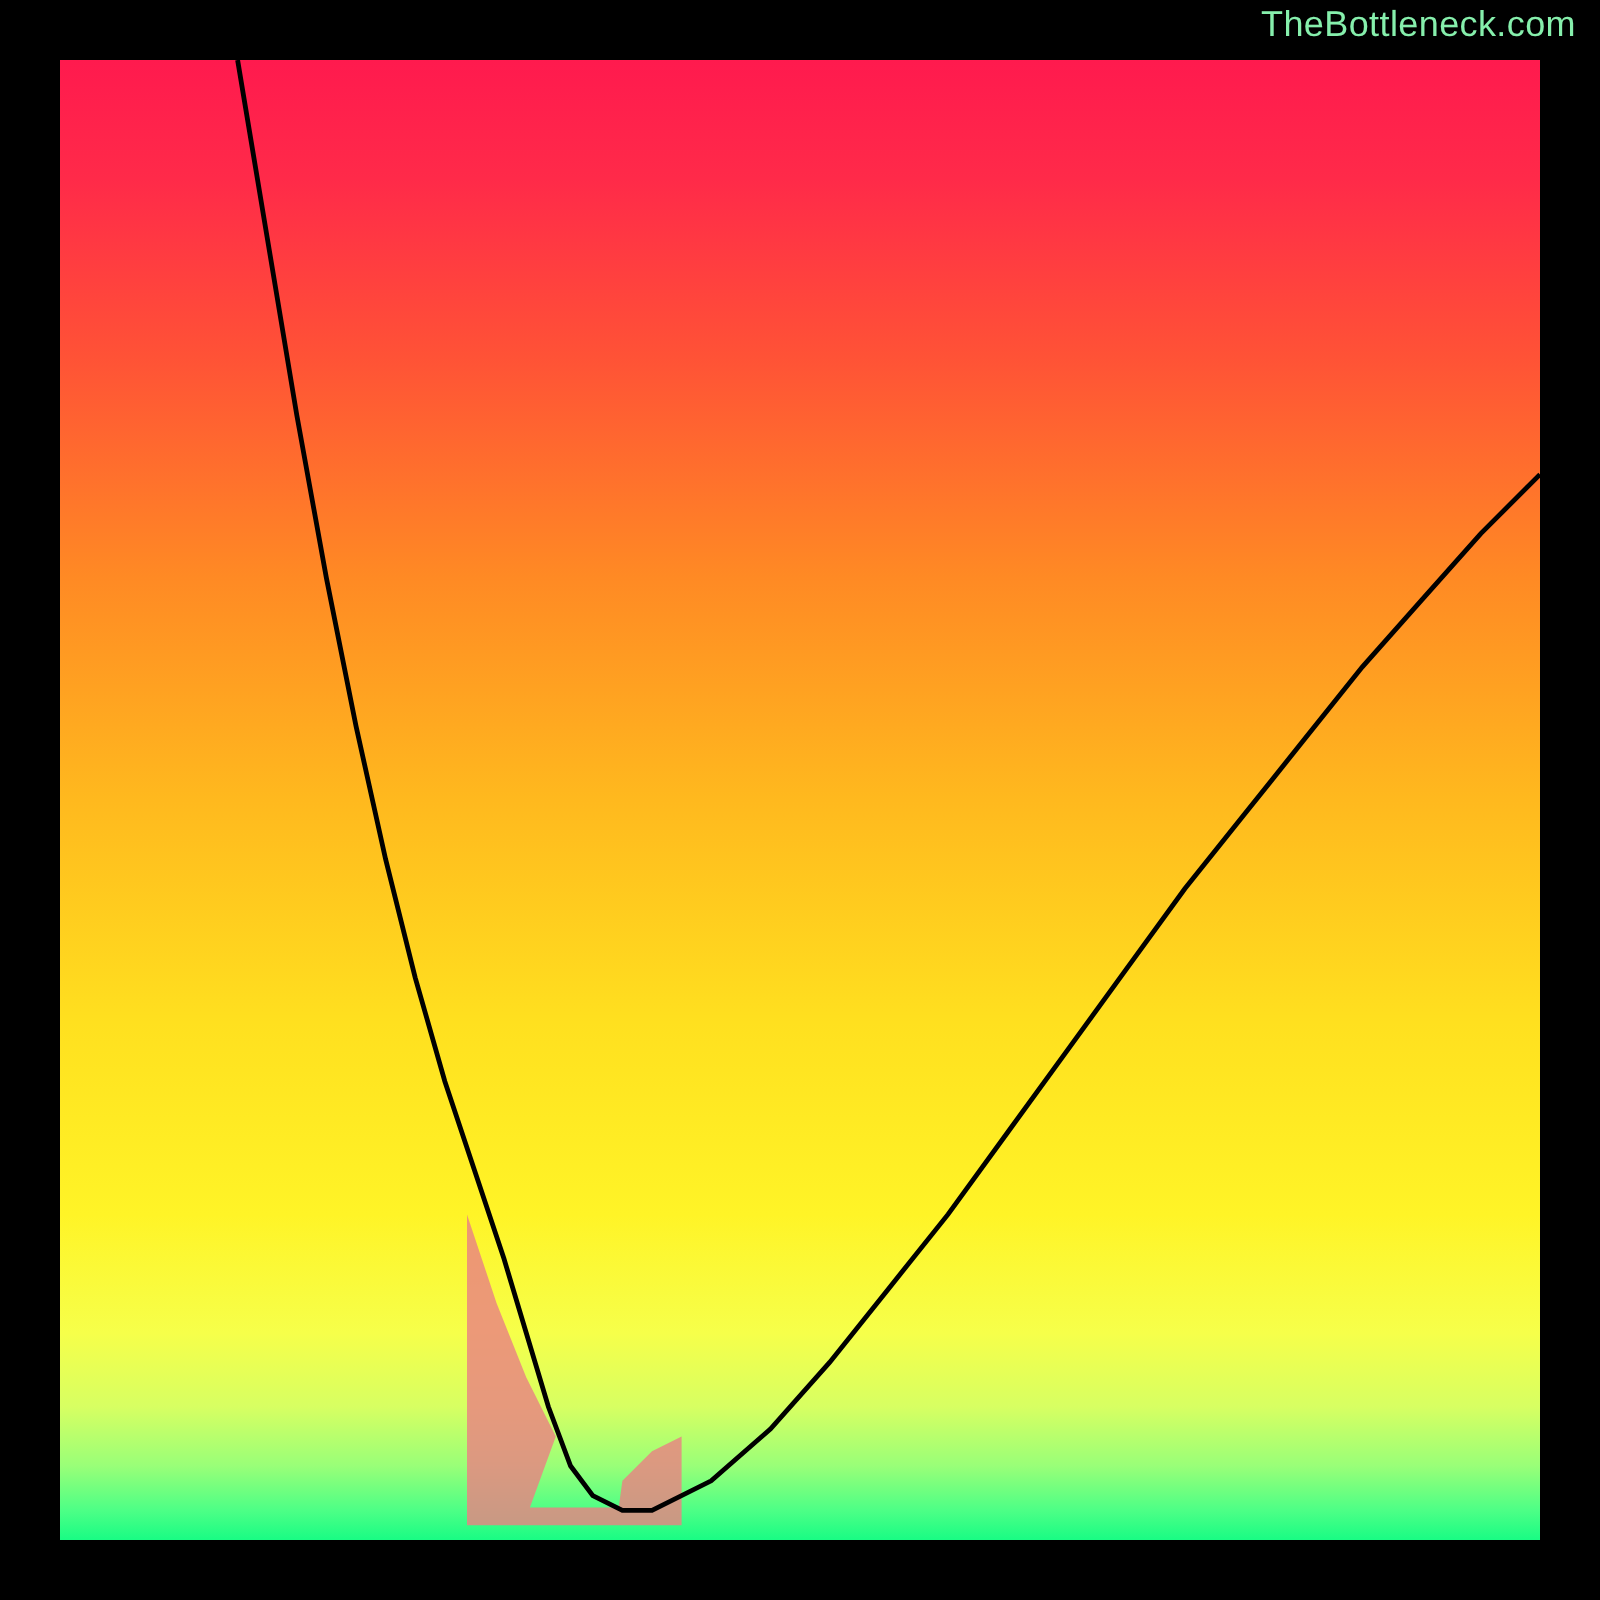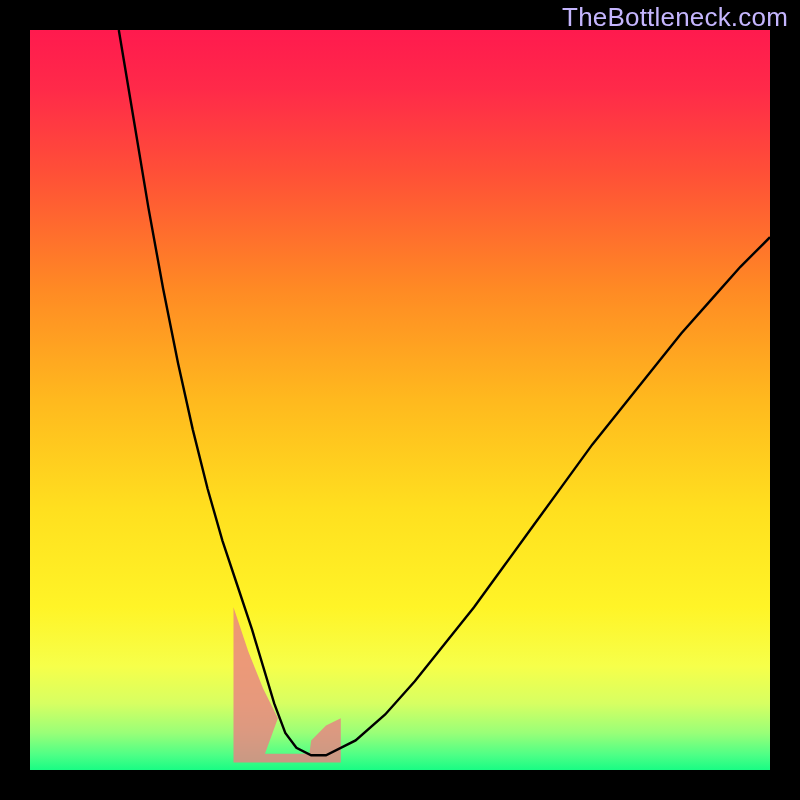--- a/index.html
+++ b/index.html
@@ -16,22 +16,22 @@
     left: 0;
     top: 0;
     width: 800px;
     height: 800px;
     background: #000;
   }
   .watermark {
     position: absolute;
     top: 2px;
     right: 12px;
-    color: #c4b5fd;
-    font-size: 26px;
+    color: #86efac;
+    font-size: 18px;
     font-weight: 400;
     letter-spacing: 0.2px;
     font-family: Arial, Helvetica, sans-serif;
   }
   .plot-area {
     position: absolute;
     left: 30px;
     top: 30px;
     width: 740px;
     height: 740px;

